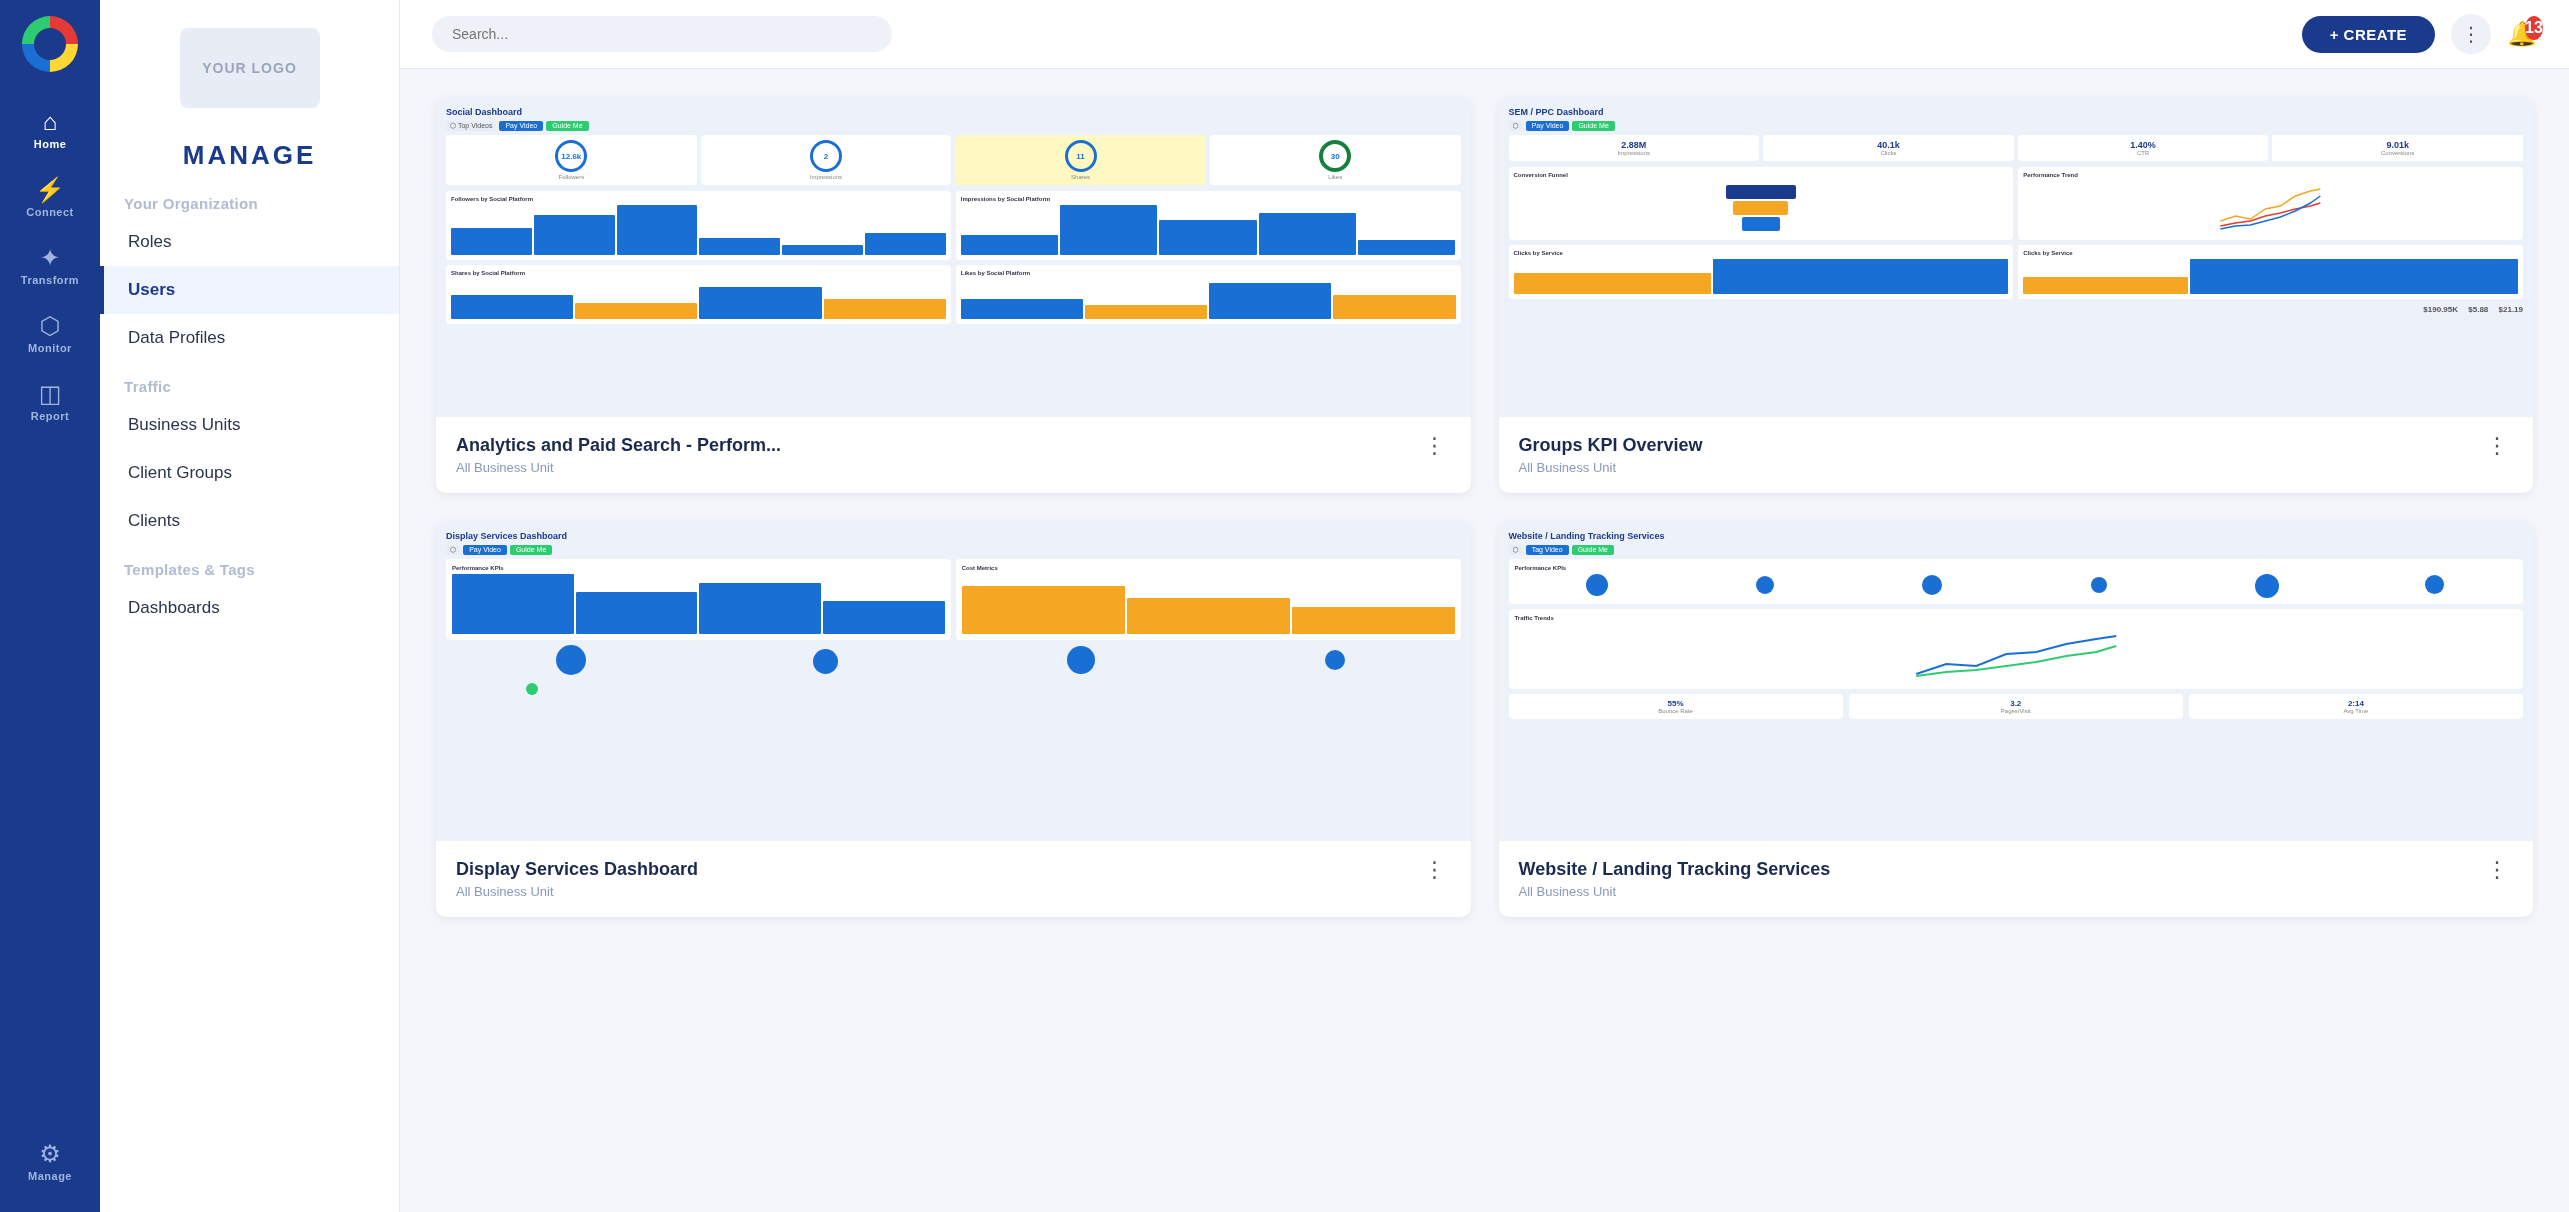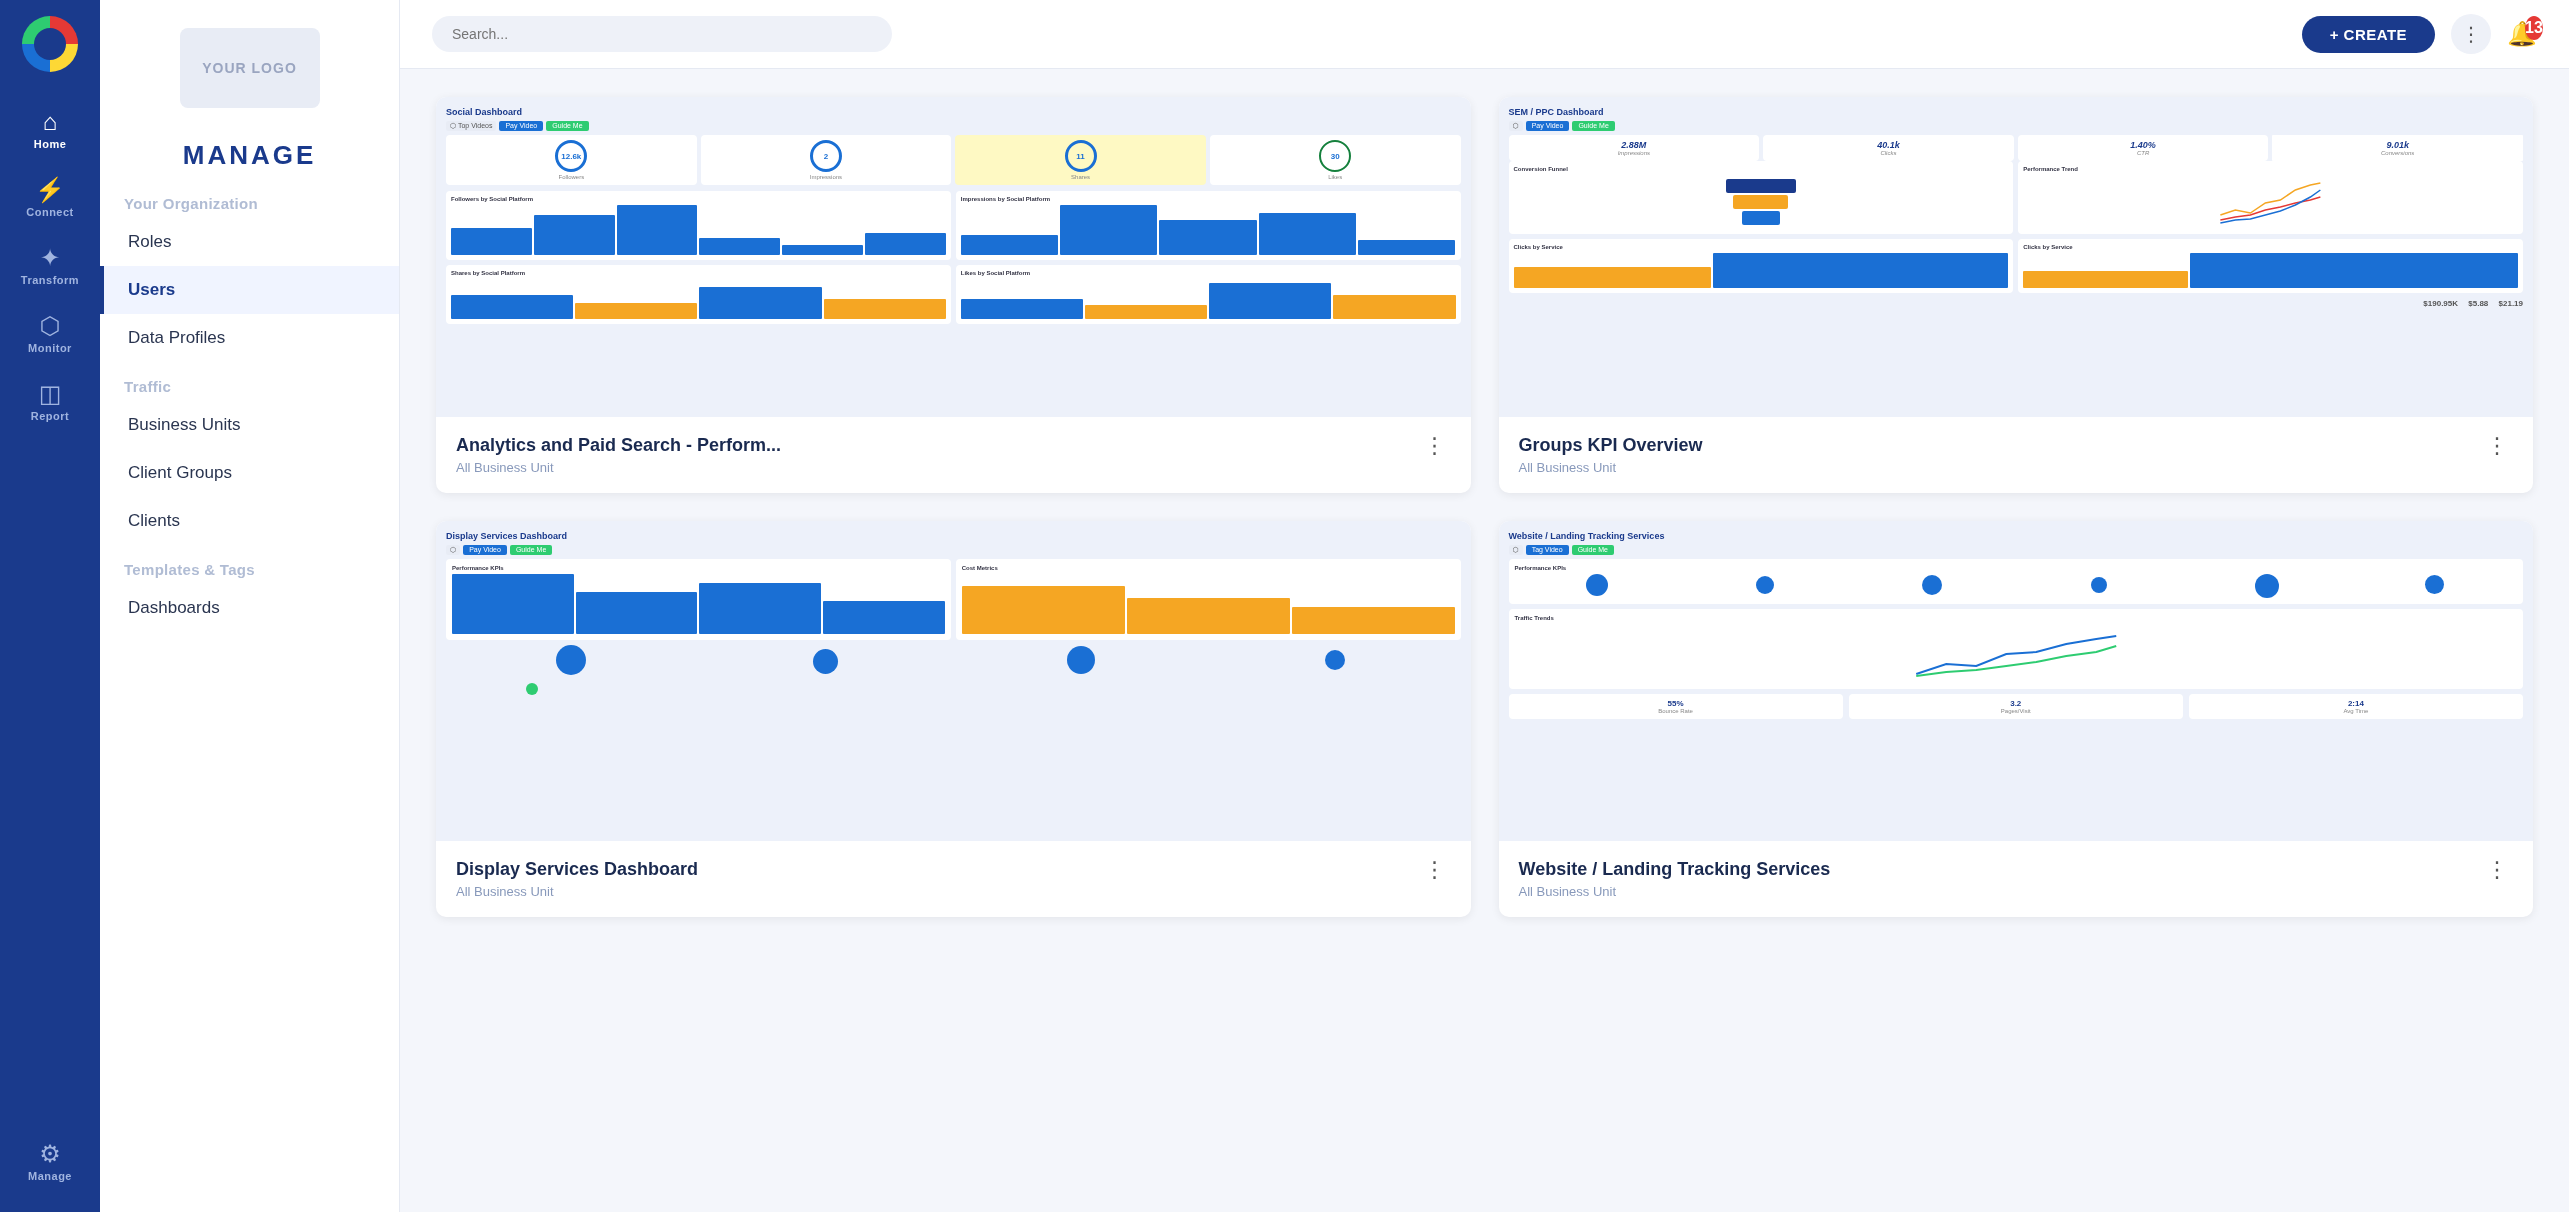--- a/index.html
+++ b/index.html
@@ -360,21 +360,21 @@
               </div>
               <div style="background:#fff;border-radius:4px;padding:5px;text-align:center;">
                 <div style="width:32px;height:32px;border-radius:50%;border:3px solid #1a6fd4;display:flex;align-items:center;justify-content:center;margin:0 auto 2px;font-size:8px;font-weight:800;color:#1a6fd4;">2</div>
                 <div style="font-size:6px;color:#888;">Impressions</div>
               </div>
               <div style="background:#fef9c3;border-radius:4px;padding:5px;text-align:center;">
                 <div style="width:32px;height:32px;border-radius:50%;border:3px solid #1a6fd4;display:flex;align-items:center;justify-content:center;margin:0 auto 2px;font-size:8px;font-weight:800;color:#1a6fd4;">11</div>
                 <div style="font-size:6px;color:#888;">Shares</div>
               </div>
               <div style="background:#fff;border-radius:4px;padding:5px;text-align:center;">
-                <div style="width:32px;height:32px;border-radius:50%;border:2px solid #15803d;display:flex;align-items:center;justify-content:center;margin:0 auto 2px;font-size:8px;font-weight:800;color:#1a6fd4;">30</div>
+                <div style="width:32px;height:32px;border-radius:50%;border:4px solid #15803d;display:flex;align-items:center;justify-content:center;margin:0 auto 2px;font-size:8px;font-weight:800;color:#1a6fd4;">30</div>
                 <div style="font-size:6px;color:#888;">Likes</div>
               </div>
             </div>
             <div style="display:grid;grid-template-columns:1fr 1fr;gap:5px;margin-bottom:5px;">
               <div style="background:#fff;border-radius:4px;padding:5px;">
                 <div style="font-size:6px;font-weight:700;color:#334;margin-bottom:3px;">Followers by Social Platform</div>
                 <div style="display:flex;align-items:flex-end;gap:2px;height:50px;">
                   <div style="flex:1;background:#1a6fd4;height:55%;border-radius:1px;"></div>
                   <div style="flex:1;background:#1a6fd4;height:80%;border-radius:1px;"></div>
                   <div style="flex:1;background:#1a6fd4;height:100%;border-radius:1px;"></div>
@@ -428,21 +428,21 @@
       <div class="dashboard-card">
         <div class="card-preview">
 
           <div style="padding:10px; background:#edf1fa; height:100%;">
             <div style="font-size:9px;font-weight:800;color:#1a3a8c;margin-bottom:4px;">SEM / PPC Dashboard</div>
             <div style="display:flex;gap:3px;margin-bottom:4px;">
               <span style="background:#e8ecf5;padding:1px 4px;border-radius:2px;font-size:7px;color:#555;">⬡</span>
               <span style="background:#1a6fd4;padding:1px 6px;border-radius:2px;font-size:7px;color:#fff;">Pay Video</span>
               <span style="background:#2ecc71;padding:1px 6px;border-radius:2px;font-size:7px;color:#fff;">Guide Me</span>
             </div>
-            <div style="display:grid;grid-template-columns:repeat(4,1fr);gap:4px;font-style:italic;">
+            <div style="display:grid;grid-template-columns:repeat(4,1fr);gap:4px;margin-bottom:6px;">
               <div style="background:#fff;border-radius:4px;padding:5px;text-align:center;">
                 <div style="font-size:9px;font-weight:800;color:#1a3a8c;">2.88M</div>
                 <div style="font-size:6px;color:#888;">Impressions</div>
               </div>
               <div style="background:#fff;border-radius:4px;padding:5px;text-align:center;">
                 <div style="font-size:9px;font-weight:800;color:#1a3a8c;">40.1k</div>
                 <div style="font-size:6px;color:#888;">Clicks</div>
               </div>
               <div style="background:#fff;border-radius:4px;padding:5px;text-align:center;">
                 <div style="font-size:9px;font-weight:800;color:#1a3a8c;">1.40%</div>

